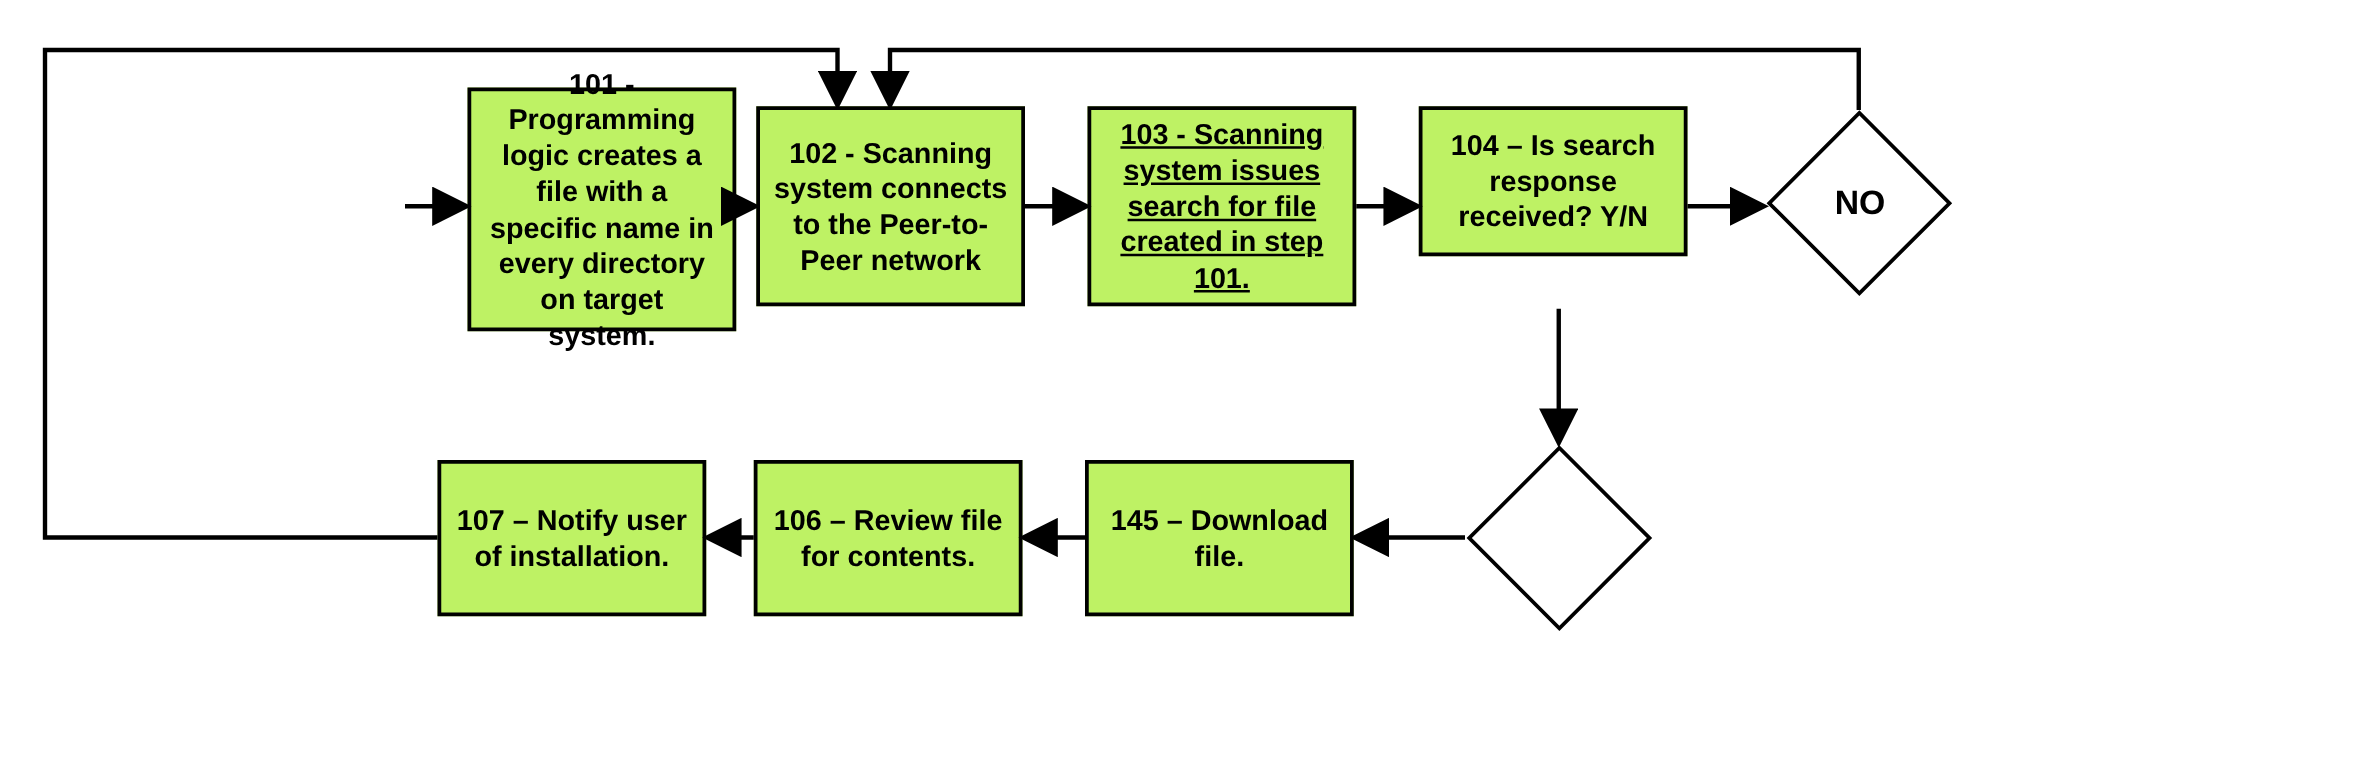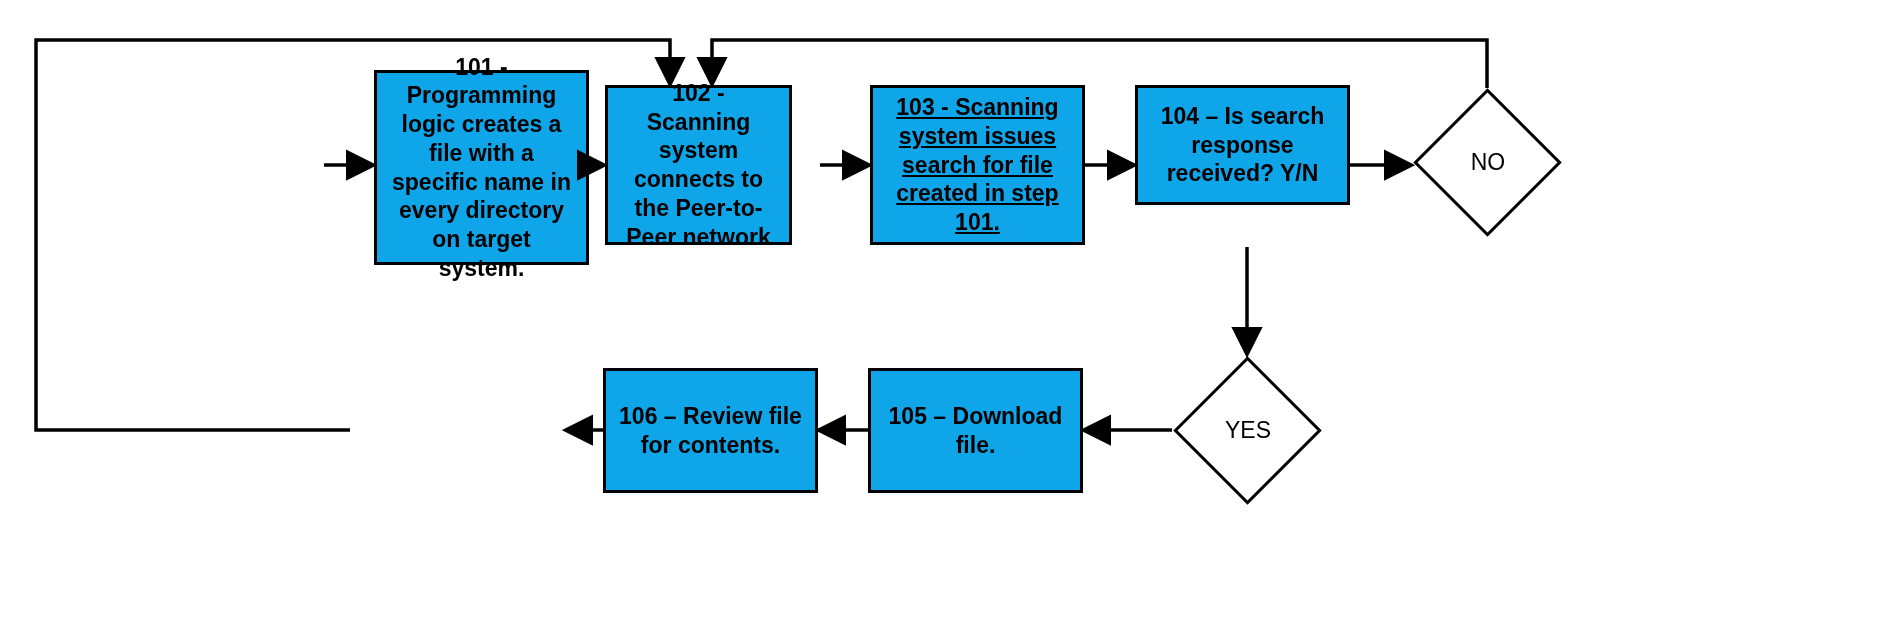--- a/index.html
+++ b/index.html
@@ -11,21 +11,21 @@
     font-family: "Arial", "Helvetica", sans-serif;
   }
   .canvas {
     position: relative;
     width: 1898px;
     height: 618px;
   }
   .box {
     position: absolute;
     border: 3px solid #000;
-    background: #0ea5e9;
+    background: #bef264;
     display: flex;
     align-items: center;
     justify-content: center;
     text-align: center;
     font-weight: 700;
     font-size: 23px;
     line-height: 1.25;
     padding: 6px 10px;
     box-sizing: border-box;
     color: #000;
@@ -36,22 +36,22 @@
     background: #fff;
     transform: rotate(45deg);
     box-sizing: border-box;
   }
   .diamond-label {
     position: absolute;
     display: flex;
     align-items: center;
     justify-content: center;
     text-align: center;
-    font-weight: 400;
-    font-size: 23px;
+    font-weight: 700;
+    font-size: 27px;
     color: #000;
     pointer-events: none;
   }
   svg.connectors {
     position: absolute;
     left: 0;
     top: 0;
     width: 1898px;
     height: 618px;
     pointer-events: none;
@@ -60,50 +60,50 @@
 </head>
 <body>
 
 <div class="canvas">
 
 
   <div class="box" style="left:374px; top:70px; width:215px; height:195px;">
     <span>101 - Programming logic creates a file with a specific name in every directory on target system.</span>
   </div>
 
-  <div class="box" style="left:605px; top:85px; width:187px; height:160px;">
+  <div class="box" style="left:605px; top:85px; width:215px; height:160px;">
     <span>102 - Scanning system connects to the Peer-to-Peer network</span>
   </div>
 
   <div class="box" style="left:870px; top:85px; width:215px; height:160px;text-decoration:underline;">
     <span>103 - Scanning system issues search for file created in step 101.</span>
   </div>
 
   <div class="box" style="left:1135px; top:85px; width:215px; height:120px;">
     <span>104 – Is search response received? Y/N</span>
   </div>
 
   <div class="diamond" style="left:1435px; top:110px; width:105px; height:105px;"></div>
   <div class="diamond-label" style="left:1413px; top:110px; width:150px; height:105px;">
     <span>NO</span>
   </div>
 
   <div class="box" style="left:868px; top:368px; width:215px; height:125px;">
-    <span>105 – Download file.</span>
+    <span>145 – Download file.</span>
   </div>
 
   <div class="box" style="left:603px; top:368px; width:215px; height:125px;text-align:center;">
     <span>106 – Review file for contents.</span>
   </div>
 
+  <div class="box" style="left:350px; top:368px; width:215px; height:125px;">
+    <span>107 – Notify user of installation.</span>
+  </div>
 
   <div class="diamond" style="left:1195px; top:378px; width:105px; height:105px;"></div>
-  <div class="diamond-label" style="left:1173px; top:378px; width:150px; height:105px;">
-    <span>YES</span>
-  </div>
 
   <svg class="connectors">
     <defs>
       <marker id="arrow" viewBox="0 0 12 12" refX="10" refY="6" markerWidth="9" markerHeight="9" orient="auto-start-reverse">
         <path d="M 0 0 L 12 6 L 0 12 z" fill="#000"></path>
       </marker>
     </defs>
 
     <line x1="324" y1="165" x2="372" y2="165" stroke="#000" stroke-width="3.5" marker-end="url(#arrow)"></line>
 

